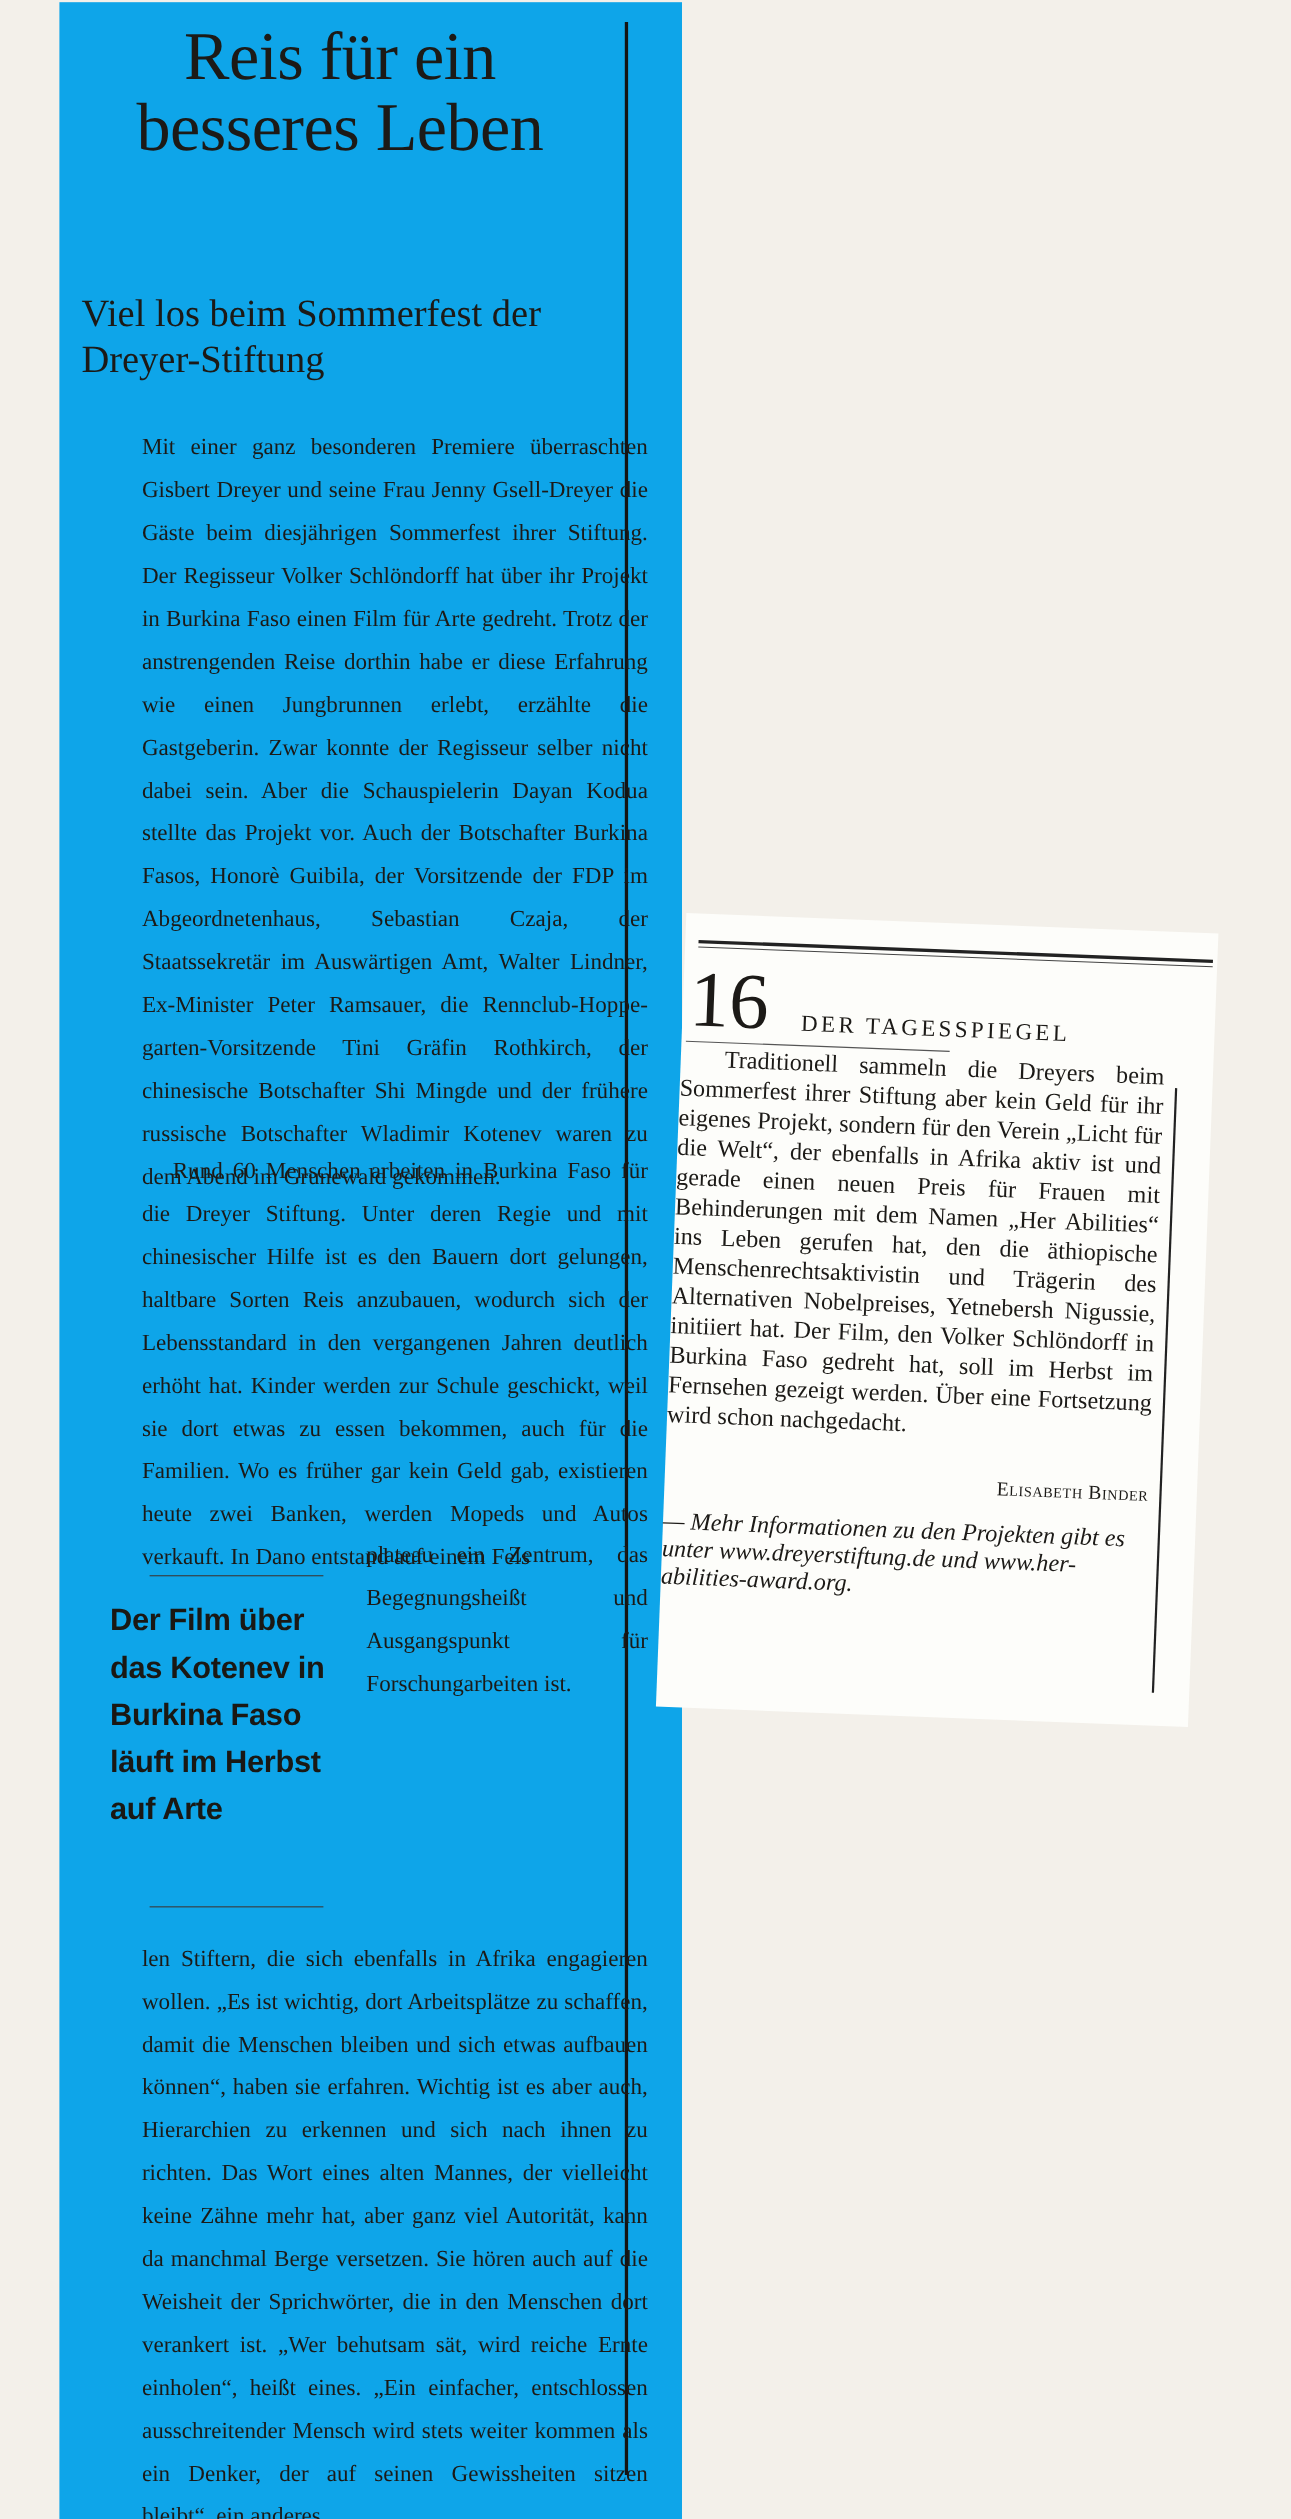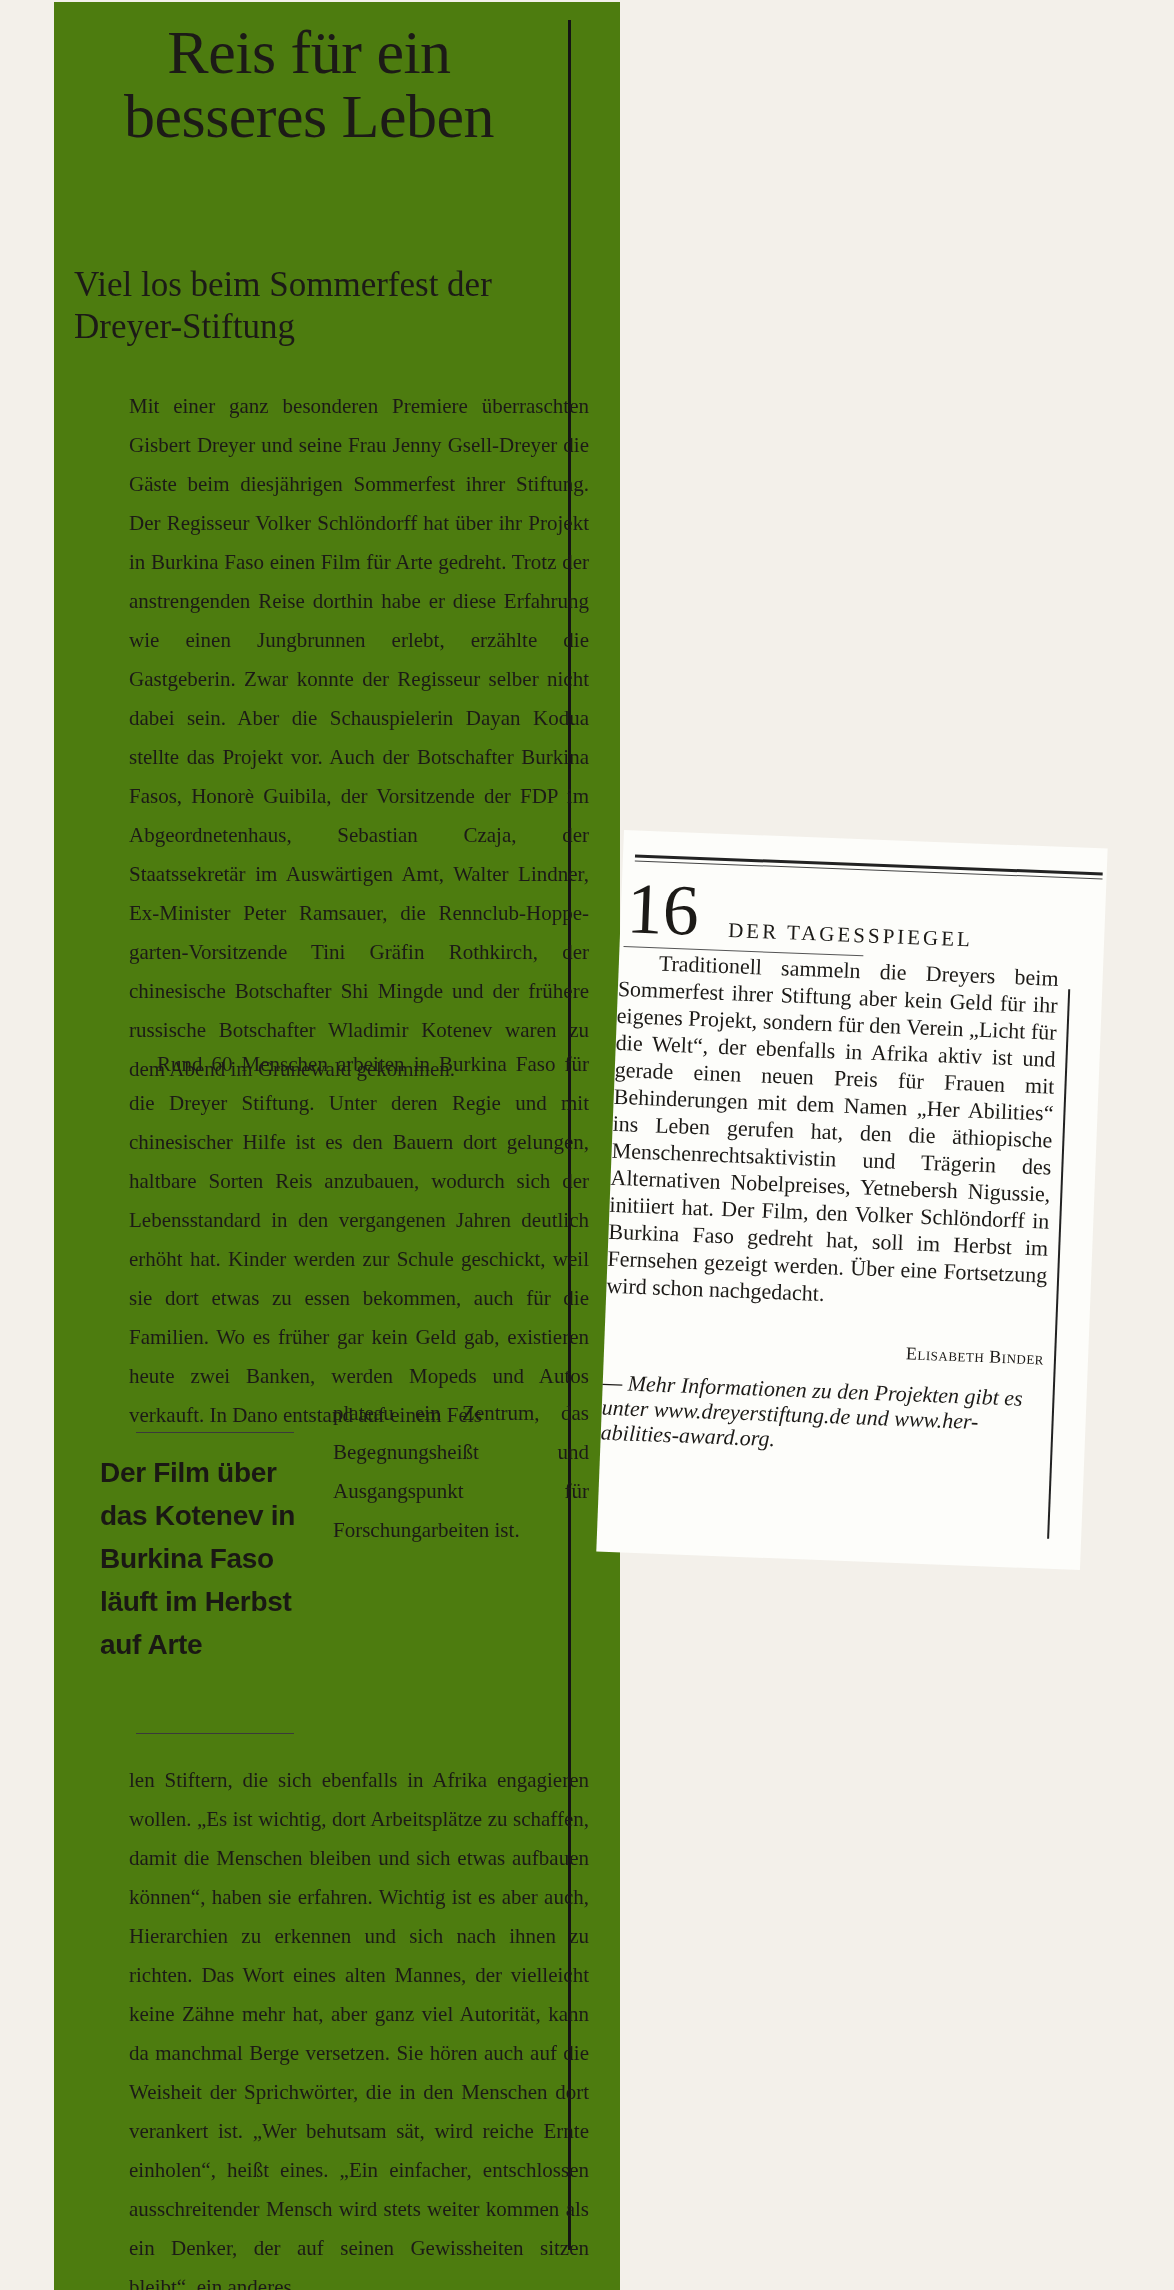--- a/index.html
+++ b/index.html
@@ -7,21 +7,21 @@
     width: 1174px; height: 2290px;
     background: #f3f0ea;
     position: relative; overflow: hidden;
     font-family: "Liberation Serif", "DejaVu Serif", serif;
     color: #1c1a17;
   }
   
   .paper-main {
     position: absolute; left: 54px; top: 2px;
     width: 566px; height: 2288px;
-    background: #4d7c0f;
+    background: #0ea5e9;
   }
   .col-rule {
     position: absolute; left: 514px; top: 18px;
     width: 3px; height: 2230px; background: #141414;
   }
   .headline {
     position: absolute; left: 20px; top: 18px; width: 470px;
     text-align: center;
     font-size: 62px; line-height: 64px; font-weight: normal;
     letter-spacing: -0.5px; margin: 0;

